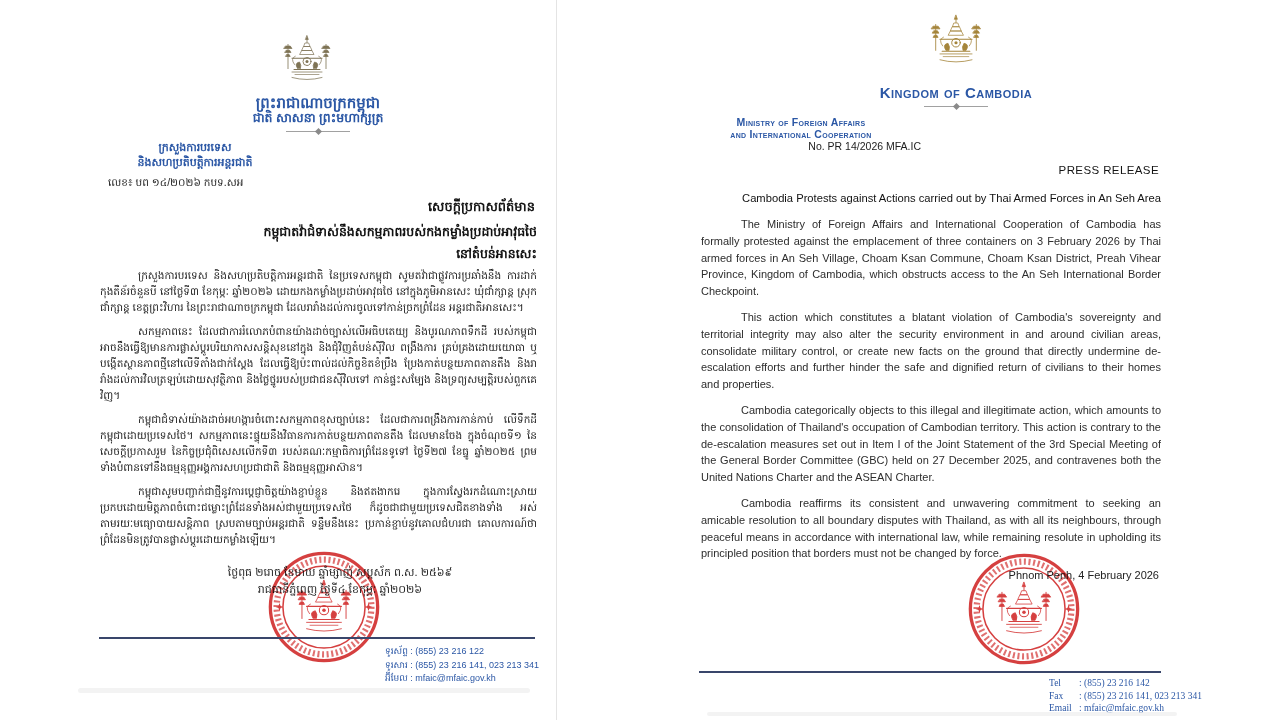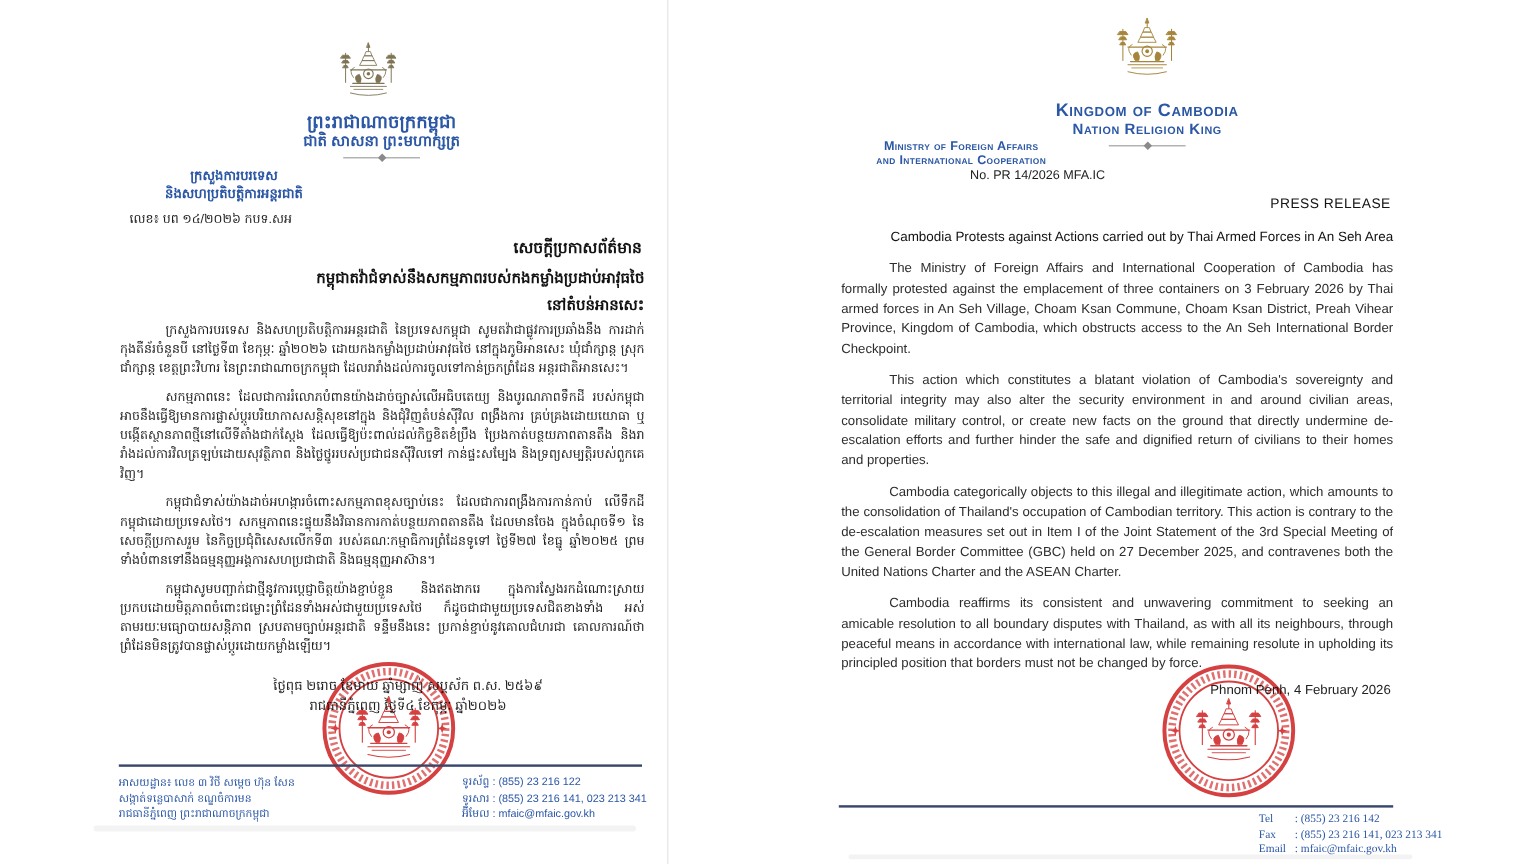--- a/index.html
+++ b/index.html
@@ -156,43 +156,37 @@
     <div>ថ្ងៃពុធ ២រោច ខែមាឃ ឆ្នាំម្សាញ់ សប្តស័ក ព.ស. ២៥៦៩</div>
     <div>រាជធានីភ្នំពេញ ថ្ងៃទី៤ ខែកុម្ភៈ ឆ្នាំ២០២៦</div>
   </div>
 
   <svg class="seal red abs" style="left:266px; top:549px;" width="116" height="116" viewBox="0 0 120 120">
       <use href="#ministry-seal"></use>
     </svg>
 
   <div class="footer-rule abs" style="left:99px; top:637px; width:436px;"></div>
 
-  <div class="footer-left abs" style="left:99px; top:646px; width:270px;">
-    <div>អាសយដ្ឋាន៖ លេខ ៣ វិថី សម្តេច ហ៊ុន សែន</div>
-    <div>សង្កាត់ទន្លេបាសាក់ ខណ្ឌចំការមន</div>
-    <div>រាជធានីភ្នំពេញ ព្រះរាជាណាចក្រកម្ពុជា</div>
-  </div>
   <div class="footer-right abs" style="left:385px; top:645px; width:160px;">
     <div>ទូរស័ព្ទ : (855) 23 216 122</div>
     <div>ទូរសារ : (855) 23 216 141, 023 213 341</div>
     <div>អ៊ីមែល : mfaic@mfaic.gov.kh</div>
   </div>
 
   <div class="smudge abs" style="left:78px; top:688px; width:452px; height:5px;"></div>
 </div>
 
 <div class="page" id="page-right">
 
   <svg class="emblem gold abs" style="left:367px; top:10px;" width="64" height="58" viewBox="0 0 120 92">
       <use href="#royal-arms"></use>
     </svg>
 
   <div class="kingdom-block blue abs" style="left:249px; top:84px; width:300px;">
     <div class="kingdom-l1 sc">Kingdom of Cambodia</div>
-    <div class="kingdom-l2 sc">Nation Religion King</div>
     <div class="ornament"></div>
   </div>
 
   <div class="ministry-block blue sc abs" style="left:124px; top:116px; width:240px;">
     <span class="ln">Ministry of Foreign Affairs</span>
     <span class="ln">and International Cooperation</span>
   </div>
 
   <div class="ref-line abs" style="left:124px; top:140px; width:240px; text-align:right;">No. PR 14/2026 MFA.IC</div>
 

